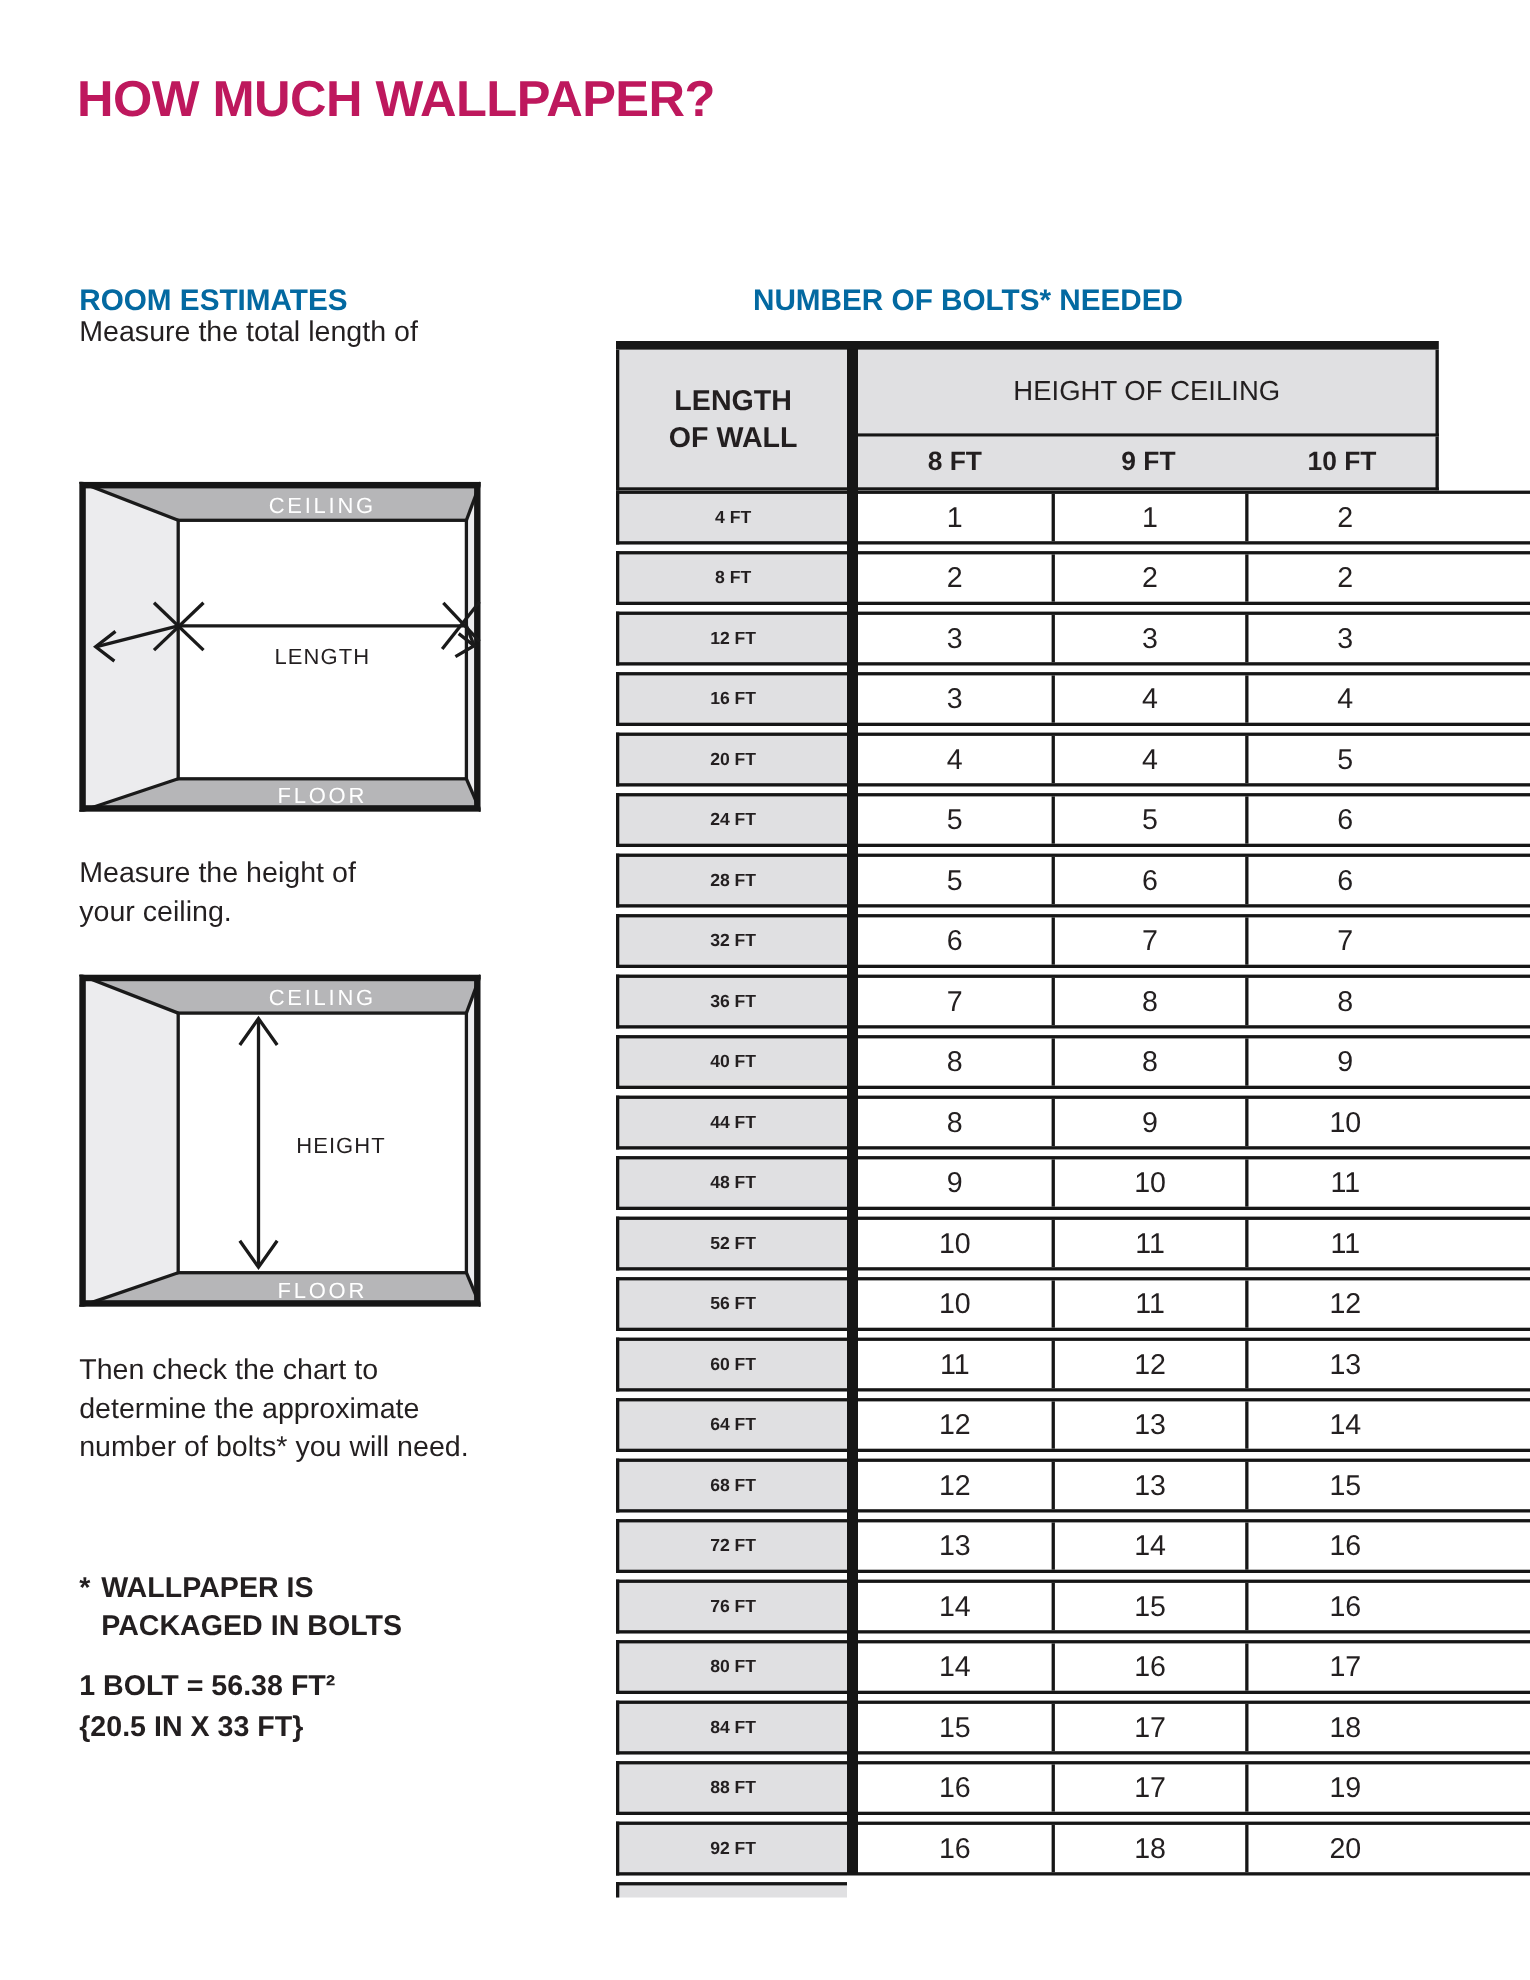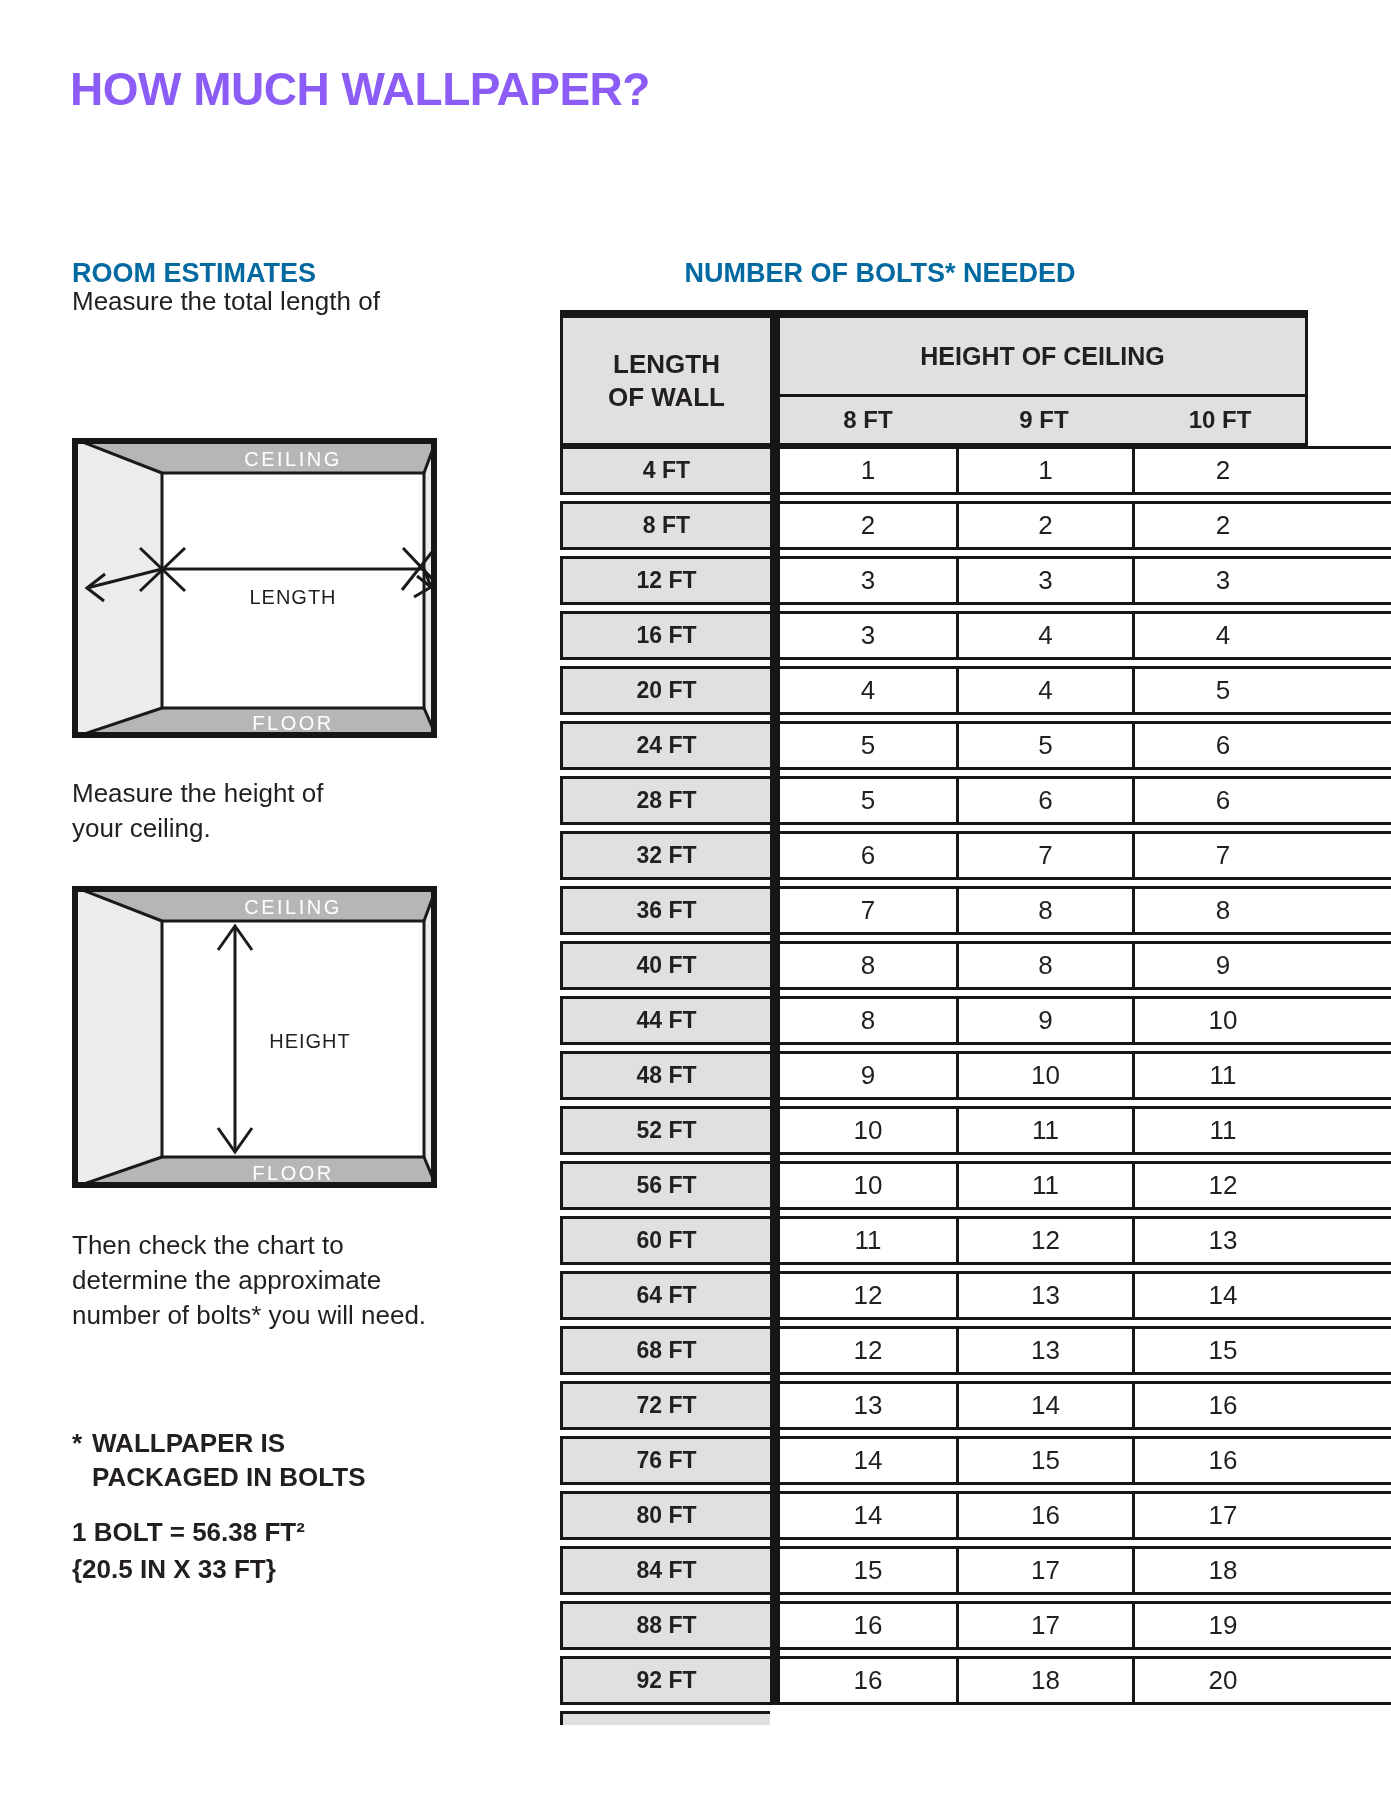--- a/index.html
+++ b/index.html
@@ -2,21 +2,21 @@
 <html><head>
 <meta charset="utf-8">
 <style>
   html,body{margin:0;padding:0;background:#ffffff;}
   .page{
     position:relative;width:1391px;height:1800px;background:#ffffff;overflow:hidden;
     font-family:"Liberation Sans","DejaVu Sans",sans-serif;color:#231f20;
   }
   .abs{position:absolute;}
   
-  .title{left:70px;top:62px;font-size:46px;font-weight:bold;letter-spacing:-0.5px;color:#8b5cf6;}
+  .title{left:70px;top:62px;font-size:46px;font-weight:bold;letter-spacing:-0.5px;color:#be185d;}
   .blue-h{font-size:27px;font-weight:bold;color:#0369a1;letter-spacing:0;}
   .re-heading{left:72px;top:258px;}
   .tbl-heading{left:560px;top:258px;width:640px;text-align:center;}
   
   .body-text{font-size:26px;line-height:35px;}
   .p1{left:72px;top:284px;}
   .p2{left:72px;top:776px;}
   .p3{left:72px;top:1228px;}
   .footnote{left:72px;top:1426px;font-size:26px;font-weight:bold;line-height:34px;display:flex;}
   .footnote .ast{width:20px;}
@@ -33,36 +33,36 @@
   .h-col1{
     left:0;top:8px;width:210px;height:128px;box-sizing:border-box;
     border-left:3px solid #161616;border-bottom:3px solid #161616;
     display:flex;flex-direction:column;justify-content:center;align-items:center;
     font-size:26px;font-weight:bold;line-height:33px;text-align:center;
   }
   .h-group{
     left:220px;top:8px;width:528px;height:79px;box-sizing:border-box;
     border-right:3px solid #161616;border-bottom:3px solid #161616;
     display:flex;justify-content:center;align-items:center;
-    font-size:25px;font-weight:bold;
+    font-size:25px;font-weight:normal;
   }
   .h-sub{
     left:220px;top:87px;width:528px;height:49px;box-sizing:border-box;
     border-right:3px solid #161616;border-bottom:3px solid #161616;
   }
   .h-sub span{position:absolute;top:0;width:176px;height:46px;line-height:46px;
     text-align:center;font-size:24px;font-weight:bold;}
   .h-sub .s1{left:0;} .h-sub .s2{left:176px;} .h-sub .s3{left:352px;}
   .rows{left:0;top:136px;width:831px;}
   .trow{position:relative;height:49px;margin-bottom:6px;}
   .tlabel{
     position:absolute;left:0;top:0;width:210px;height:49px;box-sizing:border-box;
     background:#e0e0e2;border:3px solid #161616;border-right:none;
     display:flex;justify-content:center;align-items:center;
-    font-size:23px;font-weight:bold;
+    font-size:16px;font-weight:bold;
   }
   .tstrip{
     position:absolute;left:220px;top:0;width:611px;height:49px;box-sizing:border-box;
     background:#ffffff;border-top:3px solid #161616;border-bottom:3px solid #161616;
   }
   .tval{position:absolute;top:0;height:43px;line-height:43px;text-align:center;
     font-size:26px;box-sizing:border-box;}
   .v1{left:0;width:179px;border-right:3px solid #161616;}
   .v2{left:179px;width:176px;border-right:3px solid #161616;}
   .v3{left:355px;width:176px;}

